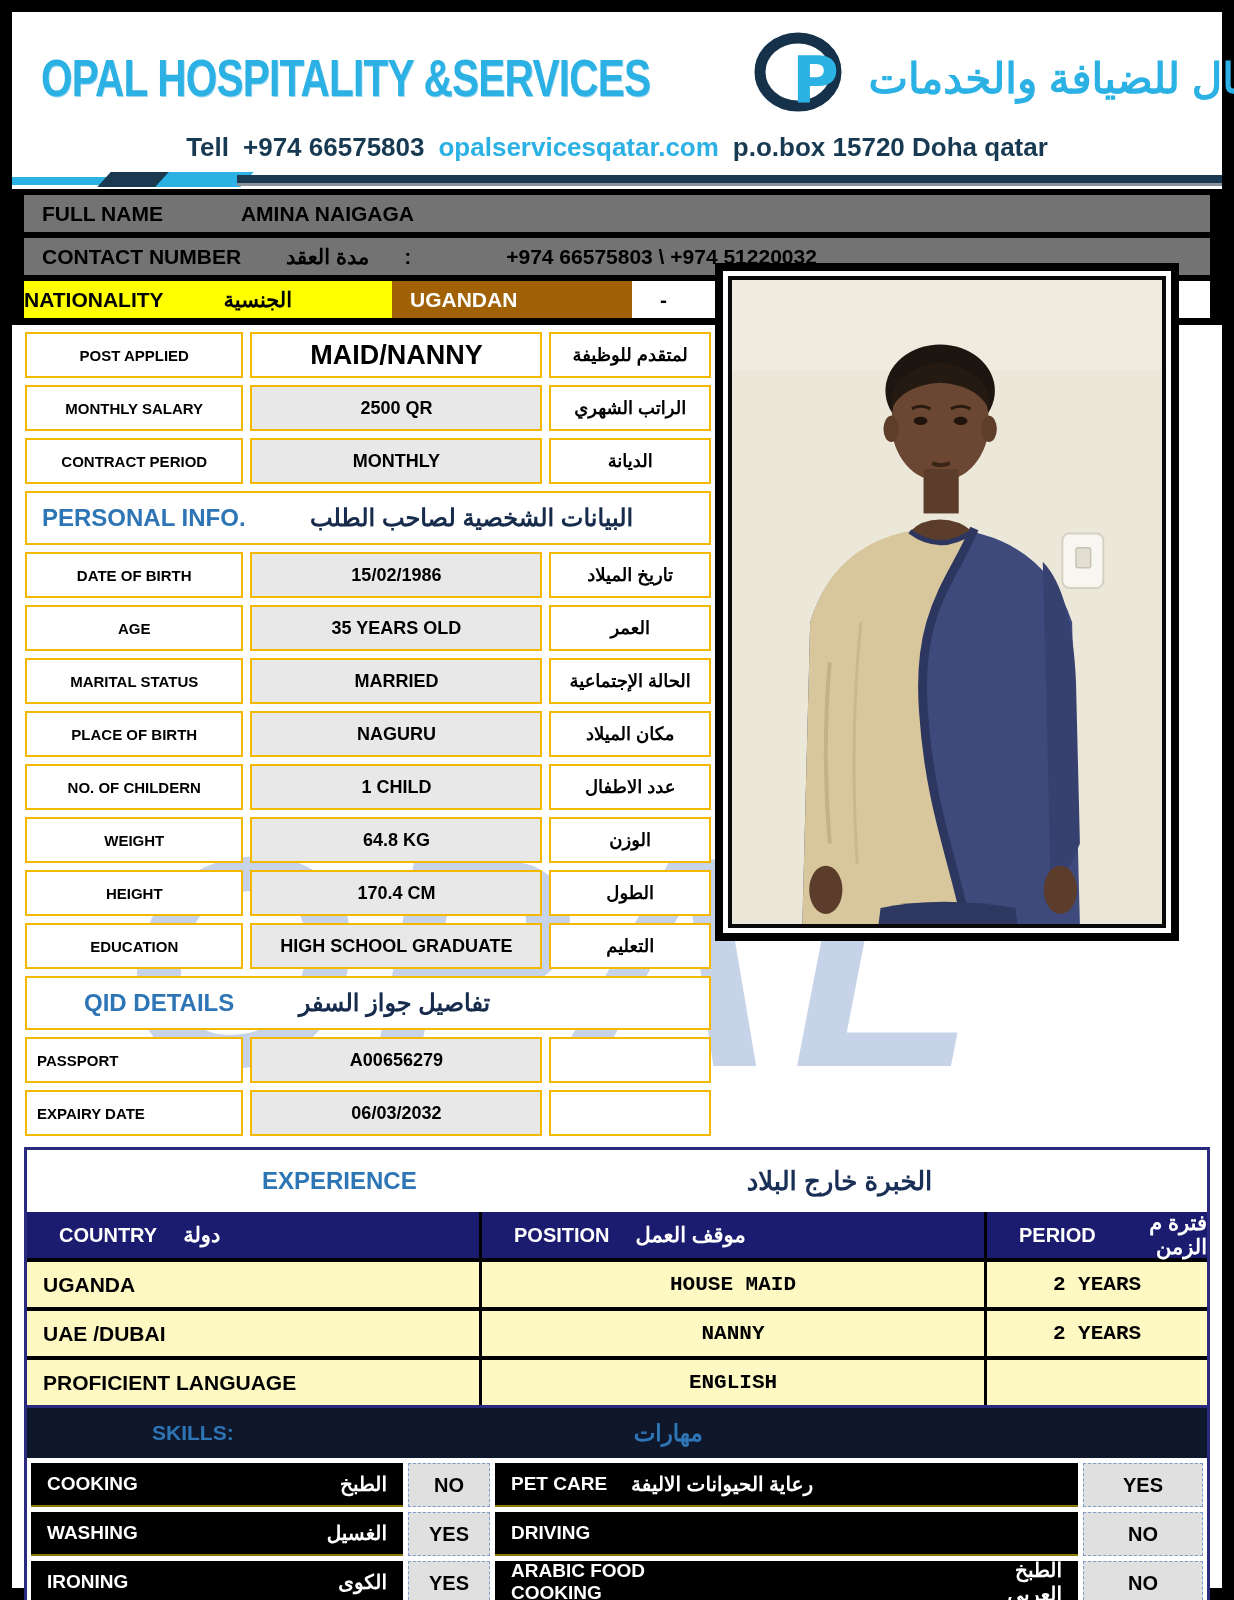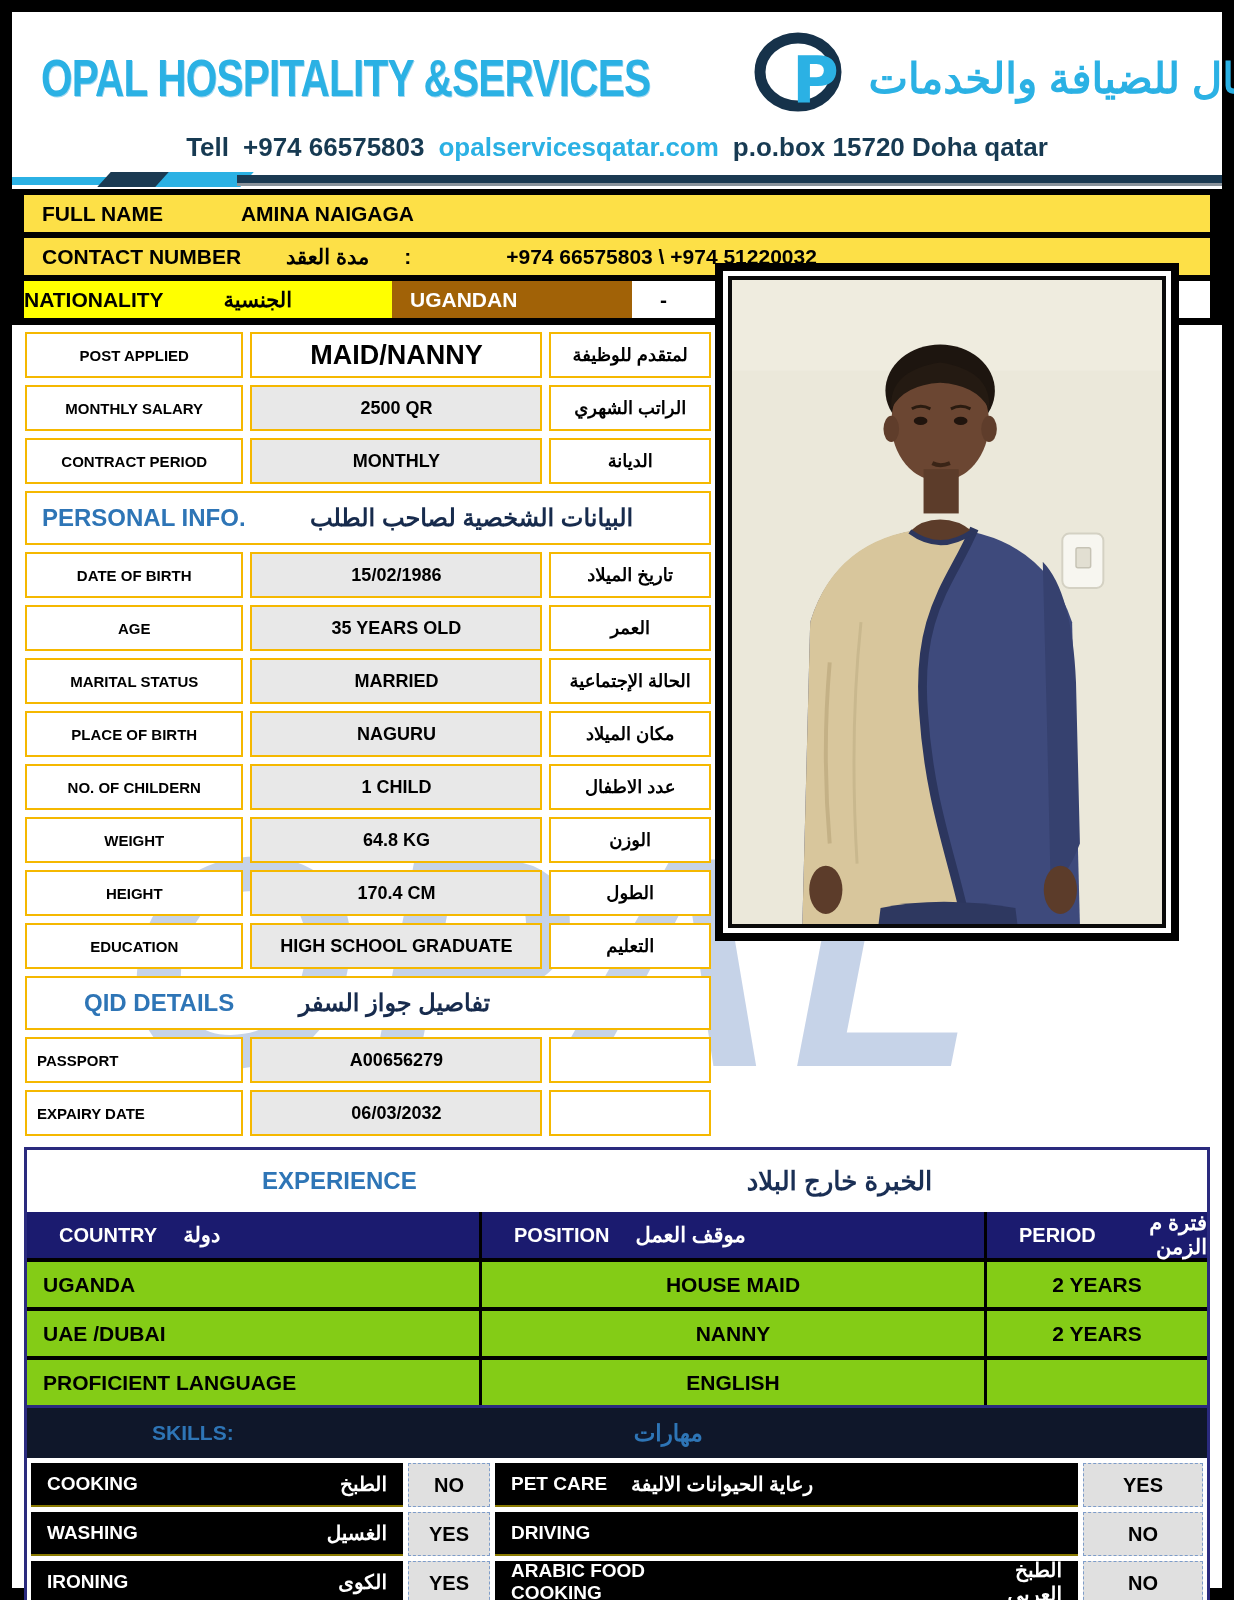--- a/index.html
+++ b/index.html
@@ -25,21 +25,21 @@
   .contactrow .site{color:#2bb1e4;}
   .swoosh{position:relative;height:18px;margin-top:8px;}
   .sw-cyan-left{position:absolute;left:0;top:6px;width:170px;height:8px;background:#2bb1e4;}
   .sw-navy-diag{position:absolute;left:92px;top:1px;width:120px;height:15px;background:#1b3a52;transform:skewX(-42deg);}
   .sw-cyan-diag{position:absolute;left:150px;top:1px;width:85px;height:15px;background:#2bb1e4;transform:skewX(-42deg);}
   .sw-navy-bar{position:absolute;left:225px;right:0;top:4px;height:8px;background:#1b3a52;}
   .sw-gray-bar{position:absolute;left:225px;right:0;top:12px;height:3px;background:#8a939b;}
 
   
   .band{position:relative;z-index:2;background:#000;padding:6px 12px 7px 12px;}
-  .brow{display:flex;align-items:center;height:37px;background:#fde047;margin-bottom:6px;
+  .brow{display:flex;align-items:center;height:37px;background:#737373;margin-bottom:6px;
         font-size:21px;font-weight:bold;color:#000;}
   .brow:last-child{margin-bottom:0;}
   .brow .lbl{padding-left:18px;white-space:nowrap;}
   .row3{display:flex;align-items:stretch;height:37px;}
   .cell-y{display:flex;align-items:center;background:#ffff00;width:368px;
           font-size:21px;font-weight:bold;}
   .cell-y .ar{margin-left:60px;}
   .cell-b{display:flex;align-items:center;background:#a16207;color:#fff;width:240px;
           font-size:21px;font-weight:bold;padding-left:18px;box-sizing:border-box;}
   .cell-w{display:flex;align-items:center;background:#fff;flex:1;
@@ -71,26 +71,26 @@
   .exp{position:relative;z-index:1;margin:4px 12px 0 12px;border:3px solid #2a2a7e;}
   .exp-title{display:flex;align-items:center;height:62px;background:transparent;}
   .exp-title .en{color:#2e75b6;font-size:24px;font-weight:bold;margin-left:235px;}
   .exp-title .ar{color:#1a2f55;font-size:26px;font-weight:bold;margin-left:330px;}
   .exp-head{display:flex;background:#1b1b6f;color:#fff;height:46px;align-items:center;}
   .exp-head .c{display:flex;align-items:center;gap:26px;box-sizing:border-box;padding-left:32px;
                font-size:20px;font-weight:bold;border-right:3px solid #000;height:100%;}
   .exp-head .c:last-child{border-right:none;}
   .exp-head .c .ar{font-size:21px;}
   .c1{width:455px;} .c2{width:505px;} .c3{flex:1;}
-  .exp-row{display:flex;background:#84cc16;height:45px;align-items:center;border-top:4px solid #000;
+  .exp-row{display:flex;background:#fef9c3;height:45px;align-items:center;border-top:4px solid #000;
            font-size:21px;font-weight:bold;}
   .exp-row .c{box-sizing:border-box;height:100%;display:flex;align-items:center;border-right:3px solid #000;}
   .exp-row .c:last-child{border-right:none;}
   .exp-row .c1{padding-left:16px;}
-  .exp-row .c2,.exp-row .c3{justify-content:center;}
+  .exp-row .c2,.exp-row .c3{justify-content:center;font-family:Liberation Mono, monospace;}
   .skills-title{display:flex;align-items:center;height:50px;background:#0f172a;border-top:3px solid #2a2a7e;}
   .skills-title .en{color:#2e75b6;font-size:21px;font-weight:bold;margin-left:125px;}
   .skills-title .ar{color:#2e75b6;font-size:23px;font-weight:bold;margin-left:400px;}
   .skillgrid{padding:0 4px 6px 4px;background:#fff;}
   .skill-row{display:flex;gap:5px;margin-top:5px;height:44px;}
   .sk-lab{background:#000;color:#fff;display:flex;align-items:center;justify-content:space-between;
           box-sizing:border-box;padding:0 16px;font-size:19px;font-weight:bold;border-bottom:2px solid #8a7a00;}
   .sk-lab .ar{font-size:20px;}
   .sk-val{background:#e0e0e0;color:#000;display:flex;align-items:center;justify-content:center;
           font-size:20px;font-weight:bold;border:1px dashed #7d9cc9;box-sizing:border-box;}

